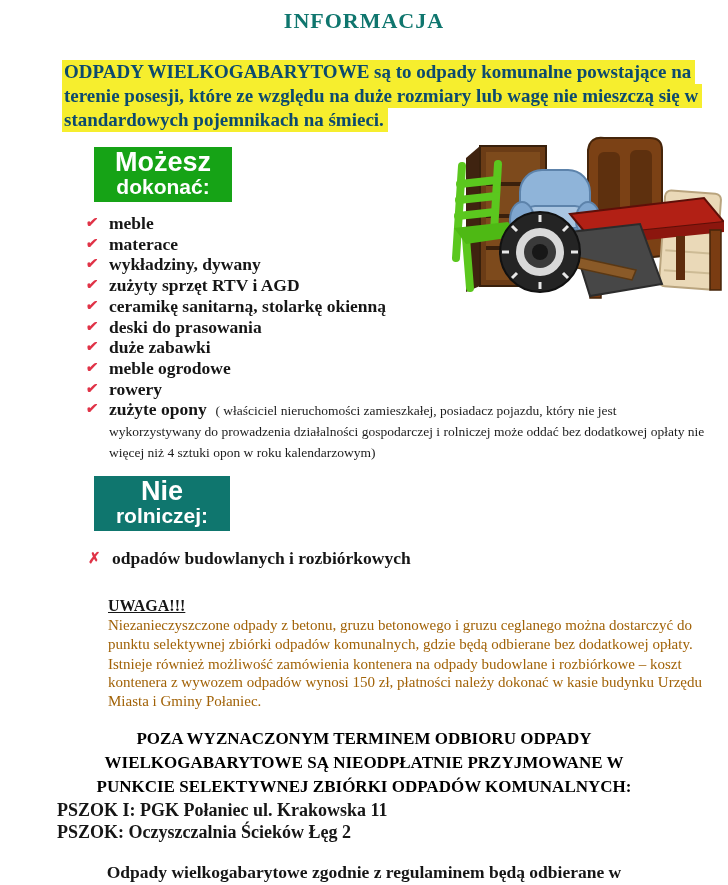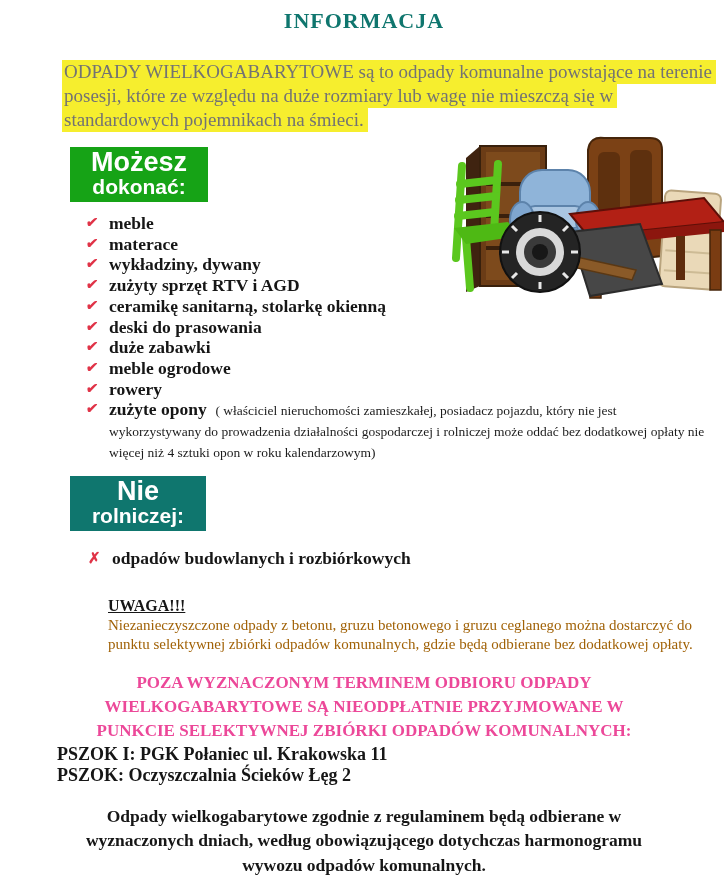--- a/index.html
+++ b/index.html
@@ -18,33 +18,33 @@
     text-align: center;
     font-size: 22px;
     font-weight: bold;
     letter-spacing: 1px;
     color: #0f766e;
   }
   .intro {
     margin: 26px 0 0 62px;
     width: 652px;
     font-size: 19px;
-    font-weight: normal;
+    font-weight: bold;
     line-height: 24px;
-    color: #737373;
+    color: #0c4a6e;
   }
   .intro .hl {
     background: #f6ee2e;
     padding: 1px 4px 2px 2px;
     -webkit-box-decoration-break: clone;
     box-decoration-break: clone;
   }
   .flag-box {
     display: inline-block;
-    margin: 15px 0 0 70px;
+    margin: 15px 0 0 94px;
     min-width: 136px;
     padding: 2px 21px 5px;
     text-align: center;
     color: #ffffff;
     font-family: "Liberation Sans", sans-serif;
     font-weight: bold;
   }
   .flag-box .l1 { display: block; font-size: 27px; line-height: 27px; }
   .flag-box .l2 { display: block; font-size: 21px; line-height: 21px; }
   .green { background: #16a316; }
@@ -101,21 +101,21 @@
     line-height: 18.6px;
     color: #a16207;
   }
   .notice {
     margin: 17px auto 0;
     width: 584px;
     text-align: center;
     font-size: 17px;
     font-weight: bold;
     line-height: 24px;
-    color: #ec4899;
+    color: #000000;
   }
   .pszok {
     margin: 1px 0 0 57px;
     font-size: 18px;
     font-weight: bold;
     line-height: 21.5px;
   }
   .footer {
     margin: 17px auto 0;
     width: 608px;
@@ -263,20 +263,21 @@
     <span class="l2">rolniczej:</span>
   </div>
 
   <div class="x-item">
     <span class="mark">✗</span>
     <span>odpadów budowlanych i rozbiórkowych</span>
   </div>
 
   <div class="uwaga-heading">UWAGA!!!</div>
   <p class="uwaga-par">Niezanieczyszczone  odpady z betonu, gruzu betonowego i gruzu ceglanego można dostarczyć do punktu selektywnej zbiórki odpadów komunalnych, gdzie będą odbierane bez dodatkowej opłaty.</p>
+  <p class="uwaga-par">Istnieje również możliwość  zamówienia kontenera na odpady budowlane i rozbiórkowe – koszt kontenera z wywozem odpadów wynosi 150 zł, płatności należy dokonać w kasie budynku Urzędu Miasta i Gminy Połaniec.</p>
 
   <p class="notice">POZA WYZNACZONYM TERMINEM ODBIORU ODPADY WIELKOGABARYTOWE SĄ NIEODPŁATNIE PRZYJMOWANE W PUNKCIE SELEKTYWNEJ ZBIÓRKI ODPADÓW KOMUNALNYCH:</p>
 
   <div class="pszok">
     <div>PSZOK I: PGK Połaniec ul. Krakowska 11</div>
     <div>PSZOK: Oczyszczalnia Ścieków Łęg 2</div>
   </div>
 
   <p class="footer">Odpady wielkogabarytowe zgodnie z regulaminem będą odbierane w wyznaczonych dniach, według obowiązującego dotychczas  harmonogramu wywozu odpadów komunalnych.</p>
 

